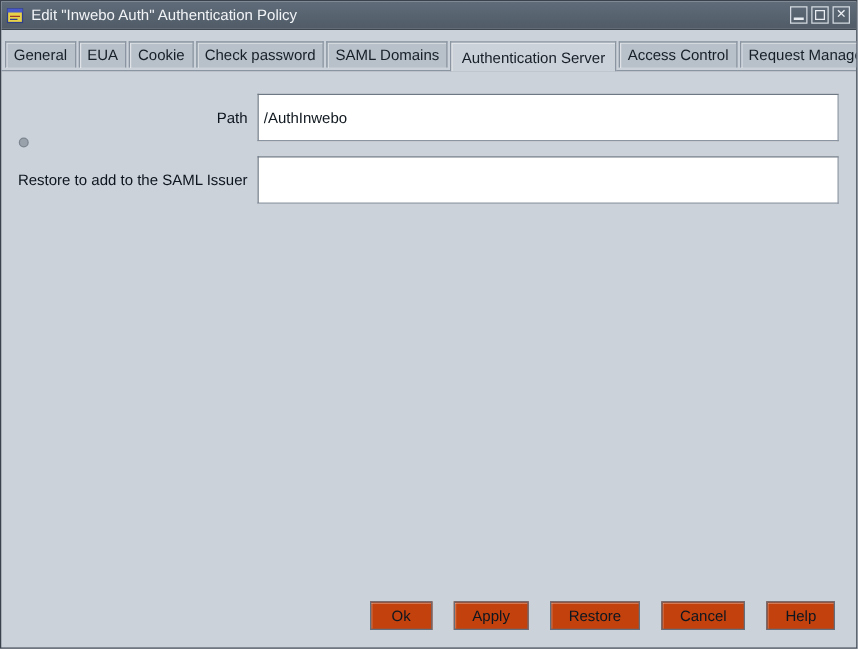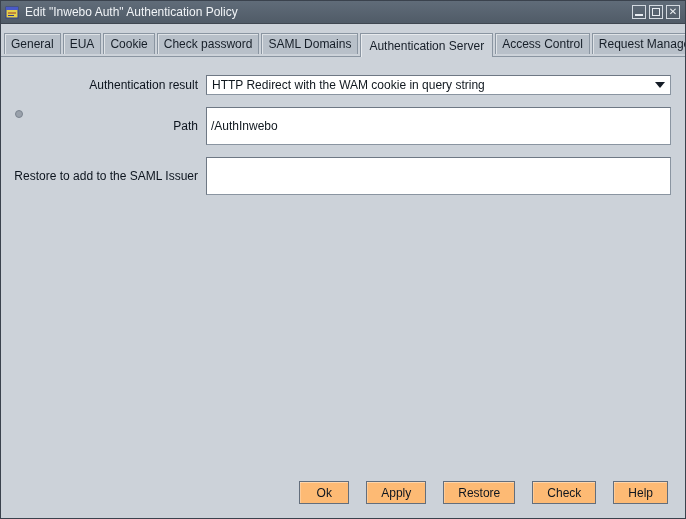--- a/index.html
+++ b/index.html
@@ -107,21 +107,21 @@
     background: #99a1ab; border: 1px solid #7b8490;
   }
 
   
   .buttonrow {
     position: absolute; bottom: 14px; right: 17px;
     display: flex; gap: 17px;
   }
   .btn {
     min-width: 50px; height: 23px;
-    background: #fdba74;
+    background: #c2410c;
     border: 1px solid #636e7c;
     box-shadow: inset 0 1px 0 rgba(255,255,255,.4), inset 1px 0 0 rgba(255,255,255,.25);
     color: #0e1620; font-size: 12px;
     font-family: "Liberation Sans", sans-serif;
     padding: 0 14px;
     display: flex; align-items: center; justify-content: center;
     cursor: default;
   }
 </style>
 </head>
@@ -154,29 +154,20 @@
     <span class="tab">SAML Domains</span>
     <span class="tab selected">Authentication Server</span>
     <span class="tab">Access Control</span>
     <span class="tab">Request Manager</span>
   </div>
 
   <span class="bullet"></span>
 
   <div class="content">
 
-    <div class="row">
-      <span class="lbl">Authentication result</span>
-      <span class="field">
-        <span class="combo">
-          <span class="combo-text">HTTP Redirect with the WAM cookie in query string</span>
-        </span>
-        <span class="combo-arrow"></span>
-      </span>
-    </div>
 
     <div class="row">
       <span class="lbl">Path</span>
       <span class="field">
         <input class="textfield" type="text" value="/AuthInwebo" style="">
       </span>
     </div>
 
 
     <div class="row">
@@ -185,17 +176,17 @@
         <input class="textfield" type="text" value="" style="">
       </span>
     </div>
 
   </div>
 
   <div class="buttonrow">
     <button class="btn">Ok</button>
     <button class="btn">Apply</button>
     <button class="btn">Restore</button>
-    <button class="btn">Check</button>
+    <button class="btn">Cancel</button>
     <button class="btn">Help</button>
   </div>
 
 </div>
 
 </body></html>

